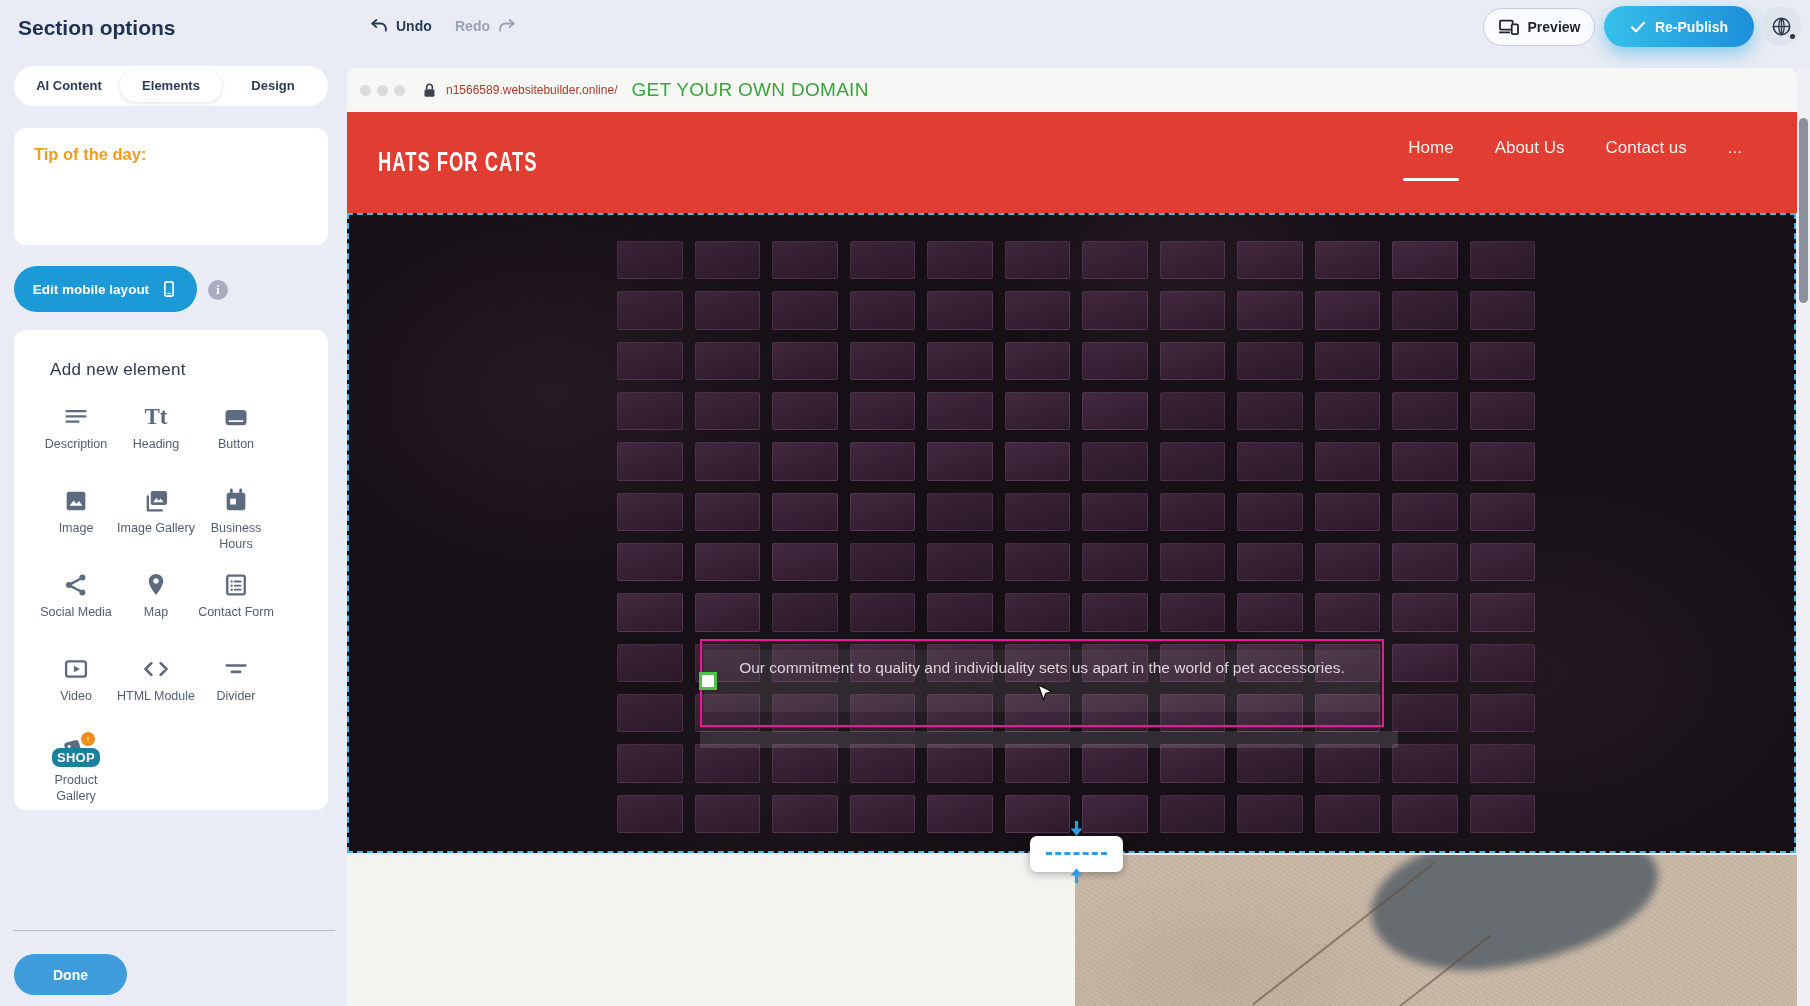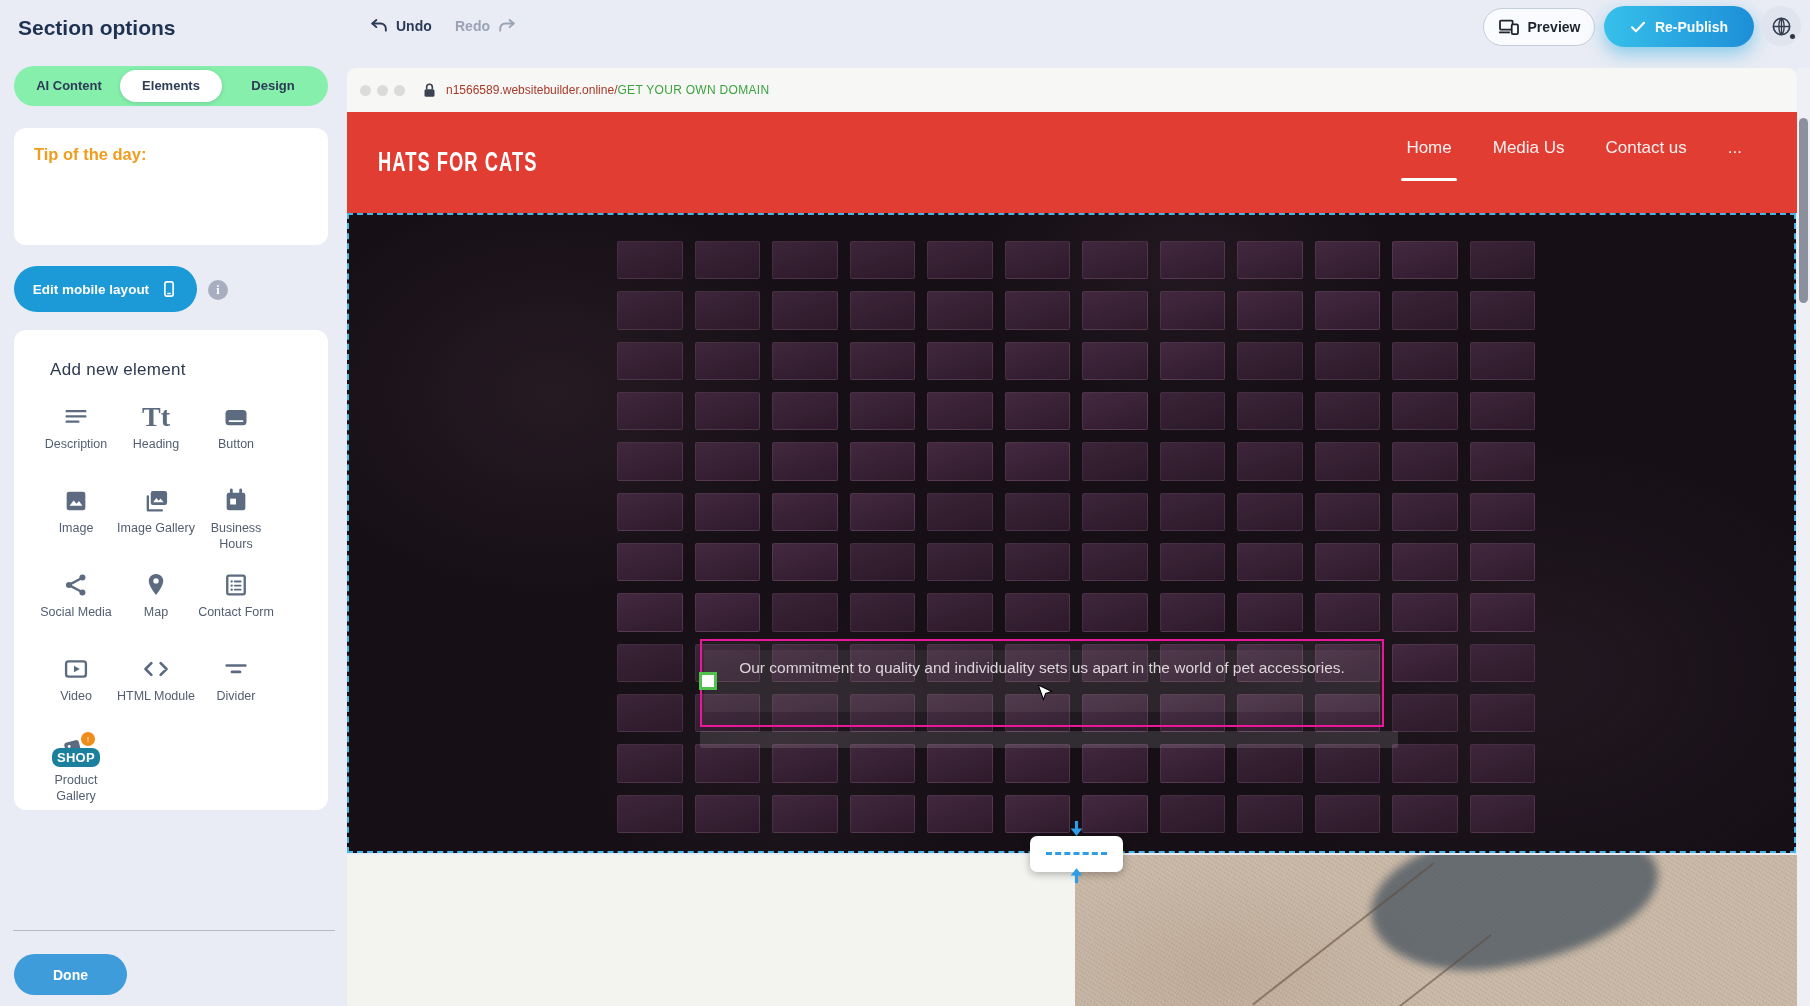--- a/index.html
+++ b/index.html
@@ -20,21 +20,21 @@
     justify-content:center; gap:8px; font-size:14px; font-weight:700; color:#1e2430; cursor:pointer; }
   #republish-btn { left:1604px; top:6px; width:150px; height:41px; border-radius:21px;
     background:linear-gradient(90deg,var(--republish-gradient-start),var(--republish-gradient-end));
     box-shadow:0 7px 18px rgba(41,170,226,.5); display:flex; align-items:center; justify-content:center;
     gap:9px; color:#fff; font-size:14px; font-weight:700; cursor:pointer; }
   #globe-btn { left:1761px; top:6px; width:40px; height:40px; border-radius:50%;
     background:#e0e4ee; display:flex; align-items:center; justify-content:center; color:#333c4e; cursor:pointer; }
   #globe-dot { position:absolute; right:6px; bottom:7px; width:5px; height:5px; border-radius:50%; background:#2d3442; }
 
   
-  #panel-tabs { left:14px; top:66px; width:314px; height:40px; background:#86efac; border-radius:20px;
+  #panel-tabs { left:14px; top:66px; width:314px; height:40px; background:#ffffff; border-radius:20px;
     display:flex; align-items:center; padding:4px; }
   .tab { flex:1; text-align:center; font-size:13px; font-weight:700; color:#2c3b56; height:32px;
     line-height:32px; border-radius:16px; cursor:pointer; }
   .tab.active { background:#fff; box-shadow:0 1px 4px rgba(20,30,60,.15); }
   #tip-card { left:14px; top:128px; width:314px; height:117px; background:#fff; border-radius:12px; padding:17px 20px; }
   #tip-title { font-size:16.5px; font-weight:700; color:var(--tip-orange); margin-bottom:8px; }
   #tip-body { font-size:13px; line-height:1.45; color:var(--tip-blue); width:278px; }
   #edit-mobile-btn { left:14px; top:266px; width:183px; height:46px; border-radius:23px;
     background:#1c9ad7; color:#fff; display:flex; align-items:center; justify-content:center; gap:11px;
     font-size:13.5px; font-weight:700; cursor:pointer; }
@@ -63,21 +63,21 @@
   #done-btn { left:14px; top:954px; width:113px; height:41px; border-radius:21px; background:#3f9cdb;
     color:#fff; font-size:14px; font-weight:700; display:flex; align-items:center; justify-content:center; cursor:pointer; }
 
   
   #browser-bar { left:347px; top:68px; width:1450px; height:44px; background:#f7f7f6; border-radius:9px 9px 0 0;
     display:flex; align-items:center; }
   .chrome-dot { width:11px; height:11px; border-radius:50%; background:#dbdbdb; margin-left:6px; }
   .chrome-dot:first-child { margin-left:13px; }
   #lock-icon { margin-left:17px; color:#3c4250; display:flex; }
   #site-url { margin-left:9px; font-size:12px; color:var(--url-red); }
-  #domain-cta { font-size:12px; font-weight:500; color:var(--domain-green);
+  #domain-cta { margin-left:14px; font-size:19px; font-weight:500; color:var(--domain-green);
     letter-spacing:.3px; cursor:pointer; }
 
   
   #site-header { left:347px; top:112px; width:1450px; height:101px; background:var(--brand-red); }
   #site-logo { position:absolute; left:31px; top:35px; color:#fff; font-size:27px; font-weight:700;
     letter-spacing:1.5px; transform:scaleX(.68); transform-origin:left center; white-space:nowrap; }
   #site-nav { position:absolute; right:55px; top:26px; display:flex; gap:41px; align-items:center; }
   .nav-item { position:relative; color:#fbf2f0; font-size:17px; cursor:pointer; white-space:nowrap; }
   .nav-underline { position:absolute; left:-5px; right:-5px; top:40px; height:2.5px; background:#fff; border-radius:2px; }
 
@@ -217,21 +217,21 @@
       <div class="elem-cell">
         <div class="elem-icon">
           <svg width="28" height="28" viewBox="0 0 24 24" fill="none" stroke="#5c6b80" stroke-width="2" stroke-linecap="round" stroke-linejoin="round">
             <path d="M4 7h16M4 11.5h16M4 16h10"></path>
           </svg>
         </div>
         <div class="elem-label">Description</div>
       </div>
       <div class="elem-cell">
         <div class="elem-icon">
-          <span style="font-weight:700;font-size:28px;color:#5c6b80;font-family:'Liberation Serif',serif;">Tt</span>
+          <span style="font-weight:700;font-size:23px;color:#5c6b80;font-family:'Liberation Serif',serif;">Tt</span>
         </div>
         <div class="elem-label">Heading</div>
       </div>
       <div class="elem-cell">
         <div class="elem-icon">
           <svg width="28" height="28" viewBox="0 0 24 24" fill="none" stroke="#5c6b80" stroke-width="2" stroke-linecap="round" stroke-linejoin="round">
             <rect x="3" y="6" width="18" height="13" rx="3" fill="#5c6b80" stroke="none"></rect>
             <path d="M6.5 15.5h11" stroke="#fff" stroke-width="1.6"></path>
           </svg>
         </div>
@@ -353,21 +353,21 @@
       </svg>
   </span>
   <span id="site-url">n1566589.websitebuilder.online/</span>
   <span id="domain-cta">GET YOUR OWN DOMAIN</span>
 </div>
 
 <div class="abs" id="site-header">
   <div id="site-logo">HATS FOR CATS</div>
   <div id="site-nav">
       <div class="nav-item">Home<div class="nav-underline"></div></div>
-      <div class="nav-item">Media Us</div>
+      <div class="nav-item">About Us</div>
       <div class="nav-item">Contact us</div>
       <div class="nav-item">...</div>
     </div>
 </div>
 
 <div class="abs" id="hero">
   <div id="tile-grid">
       <div class="tile" style="opacity: 0.78;"></div>
       <div class="tile" style="opacity: 0.8;"></div>
       <div class="tile" style="opacity: 0.82;"></div>

